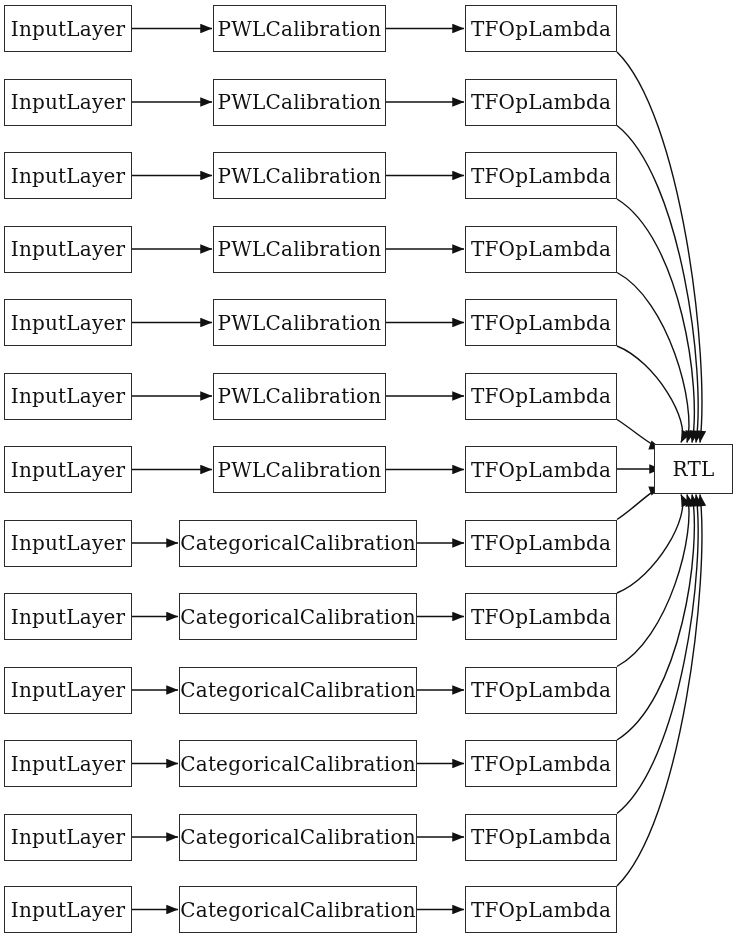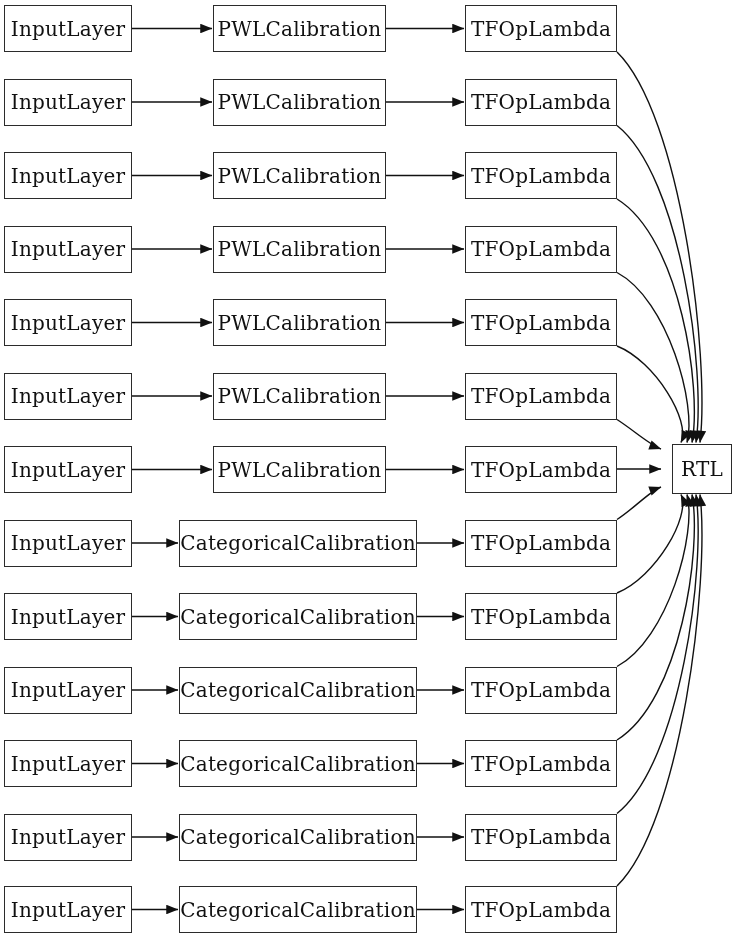--- a/index.html
+++ b/index.html
@@ -114,15 +114,15 @@
       <div class="node" style="left: 465px; top: 225.5px; width: 152px; height: 47px;">TFOpLambda</div>
       <div class="node" style="left: 465px; top: 299px; width: 152px; height: 47px;">TFOpLambda</div>
       <div class="node" style="left: 465px; top: 372.5px; width: 152px; height: 47px;">TFOpLambda</div>
       <div class="node" style="left: 465px; top: 446px; width: 152px; height: 47px;">TFOpLambda</div>
       <div class="node" style="left: 465px; top: 519.5px; width: 152px; height: 47px;">TFOpLambda</div>
       <div class="node" style="left: 465px; top: 593px; width: 152px; height: 47px;">TFOpLambda</div>
       <div class="node" style="left: 465px; top: 666.5px; width: 152px; height: 47px;">TFOpLambda</div>
       <div class="node" style="left: 465px; top: 740px; width: 152px; height: 47px;">TFOpLambda</div>
       <div class="node" style="left: 465px; top: 813.5px; width: 152px; height: 47px;">TFOpLambda</div>
       <div class="node" style="left: 465px; top: 886px; width: 152px; height: 47px;">TFOpLambda</div>
-      <div class="node" style="left: 672px; top: 443.5px; width: 60px; height: 50px;">RTL</div>
+      <div class="node" style="left: 654px; top: 443.5px; width: 79px; height: 50px;">RTL</div>
     </div>
 </div>
 
 </body></html>

